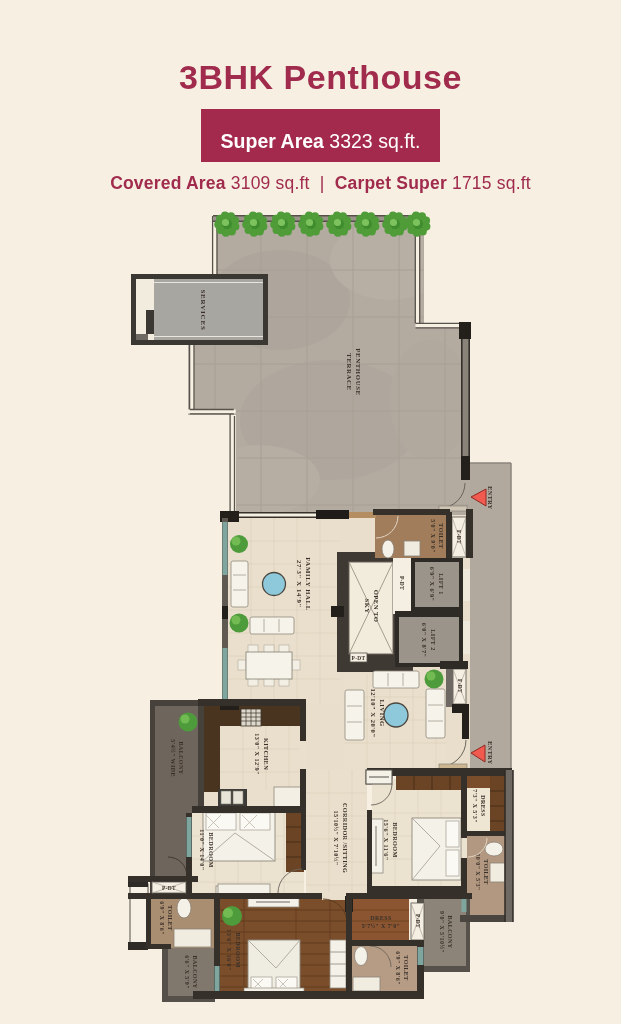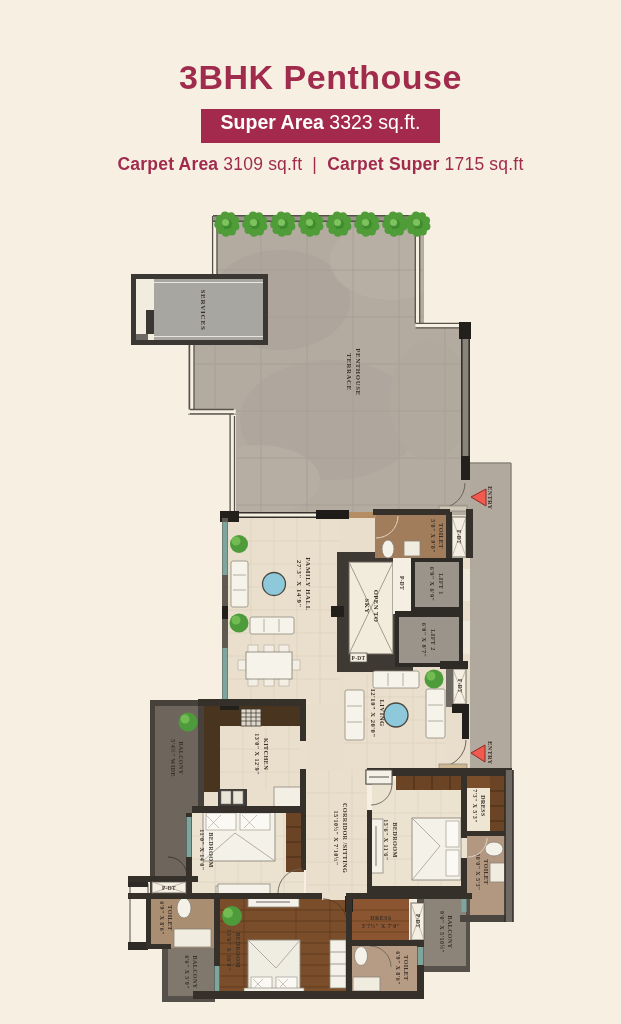--- a/index.html
+++ b/index.html
@@ -1,35 +1,35 @@
 <!DOCTYPE html>
 <html><head>
 <meta charset="utf-8">
 <style>
   html,body{margin:0;padding:0;}
   body{width:621px;height:1024px;background:#f7f0e2;font-family:"Liberation Sans",sans-serif;overflow:hidden;}
   .hdr{position:absolute;left:10px;top:0;width:621px;text-align:center;}
   .title{margin-top:58px;font-size:34px;font-weight:bold;color:#a02b4d;letter-spacing:0.5px;}
-  .badge{display:inline-block;margin-top:12px;background:#a42a4d;color:#ffffff;font-size:19.5px;padding:2px 20px 9px 20px;}
+  .badge{display:inline-block;margin-top:12px;background:#a42a4d;color:#ffffff;font-size:19.5px;padding:21px 20px 9px 20px;}
   .badge b{font-weight:bold;}
   .sub{margin-top:11px;font-size:17.5px;color:#a02b4d;letter-spacing:0.2px;}
   .sub b{font-weight:bold;}
   svg{position:absolute;left:0;top:0;}
   text{font-family:"Liberation Serif",serif;font-weight:bold;fill:#3a3029;}
 </style>
 </head>
 <body>
 
 <div class="hdr">
 
   <div class="title">3BHK Penthouse</div>
 
   <div><span class="badge"><b>Super Area</b> 3323 sq.ft.</span></div>
 
-  <div class="sub"><b>Carpet Area</b> 3109 sq.ft &nbsp;|&nbsp; <b>Carpet Super</b> 1715 sq.ft</div>
+  <div class="sub"><b>Covered Area</b> 3109 sq.ft &nbsp;|&nbsp; <b>Carpet Super</b> 1715 sq.ft</div>
 </div>
 <svg width="621" height="1024" viewBox="0 0 621 1024">
 
 <g>
 <polygon points="215,216 424,216 424,326 470,326 470,515 236,515 236,415 188,415 188,344 267,344 267,275 215,275" fill="#b3aaa0"></polygon>
 <clipPath id="terr">
         <polygon points="216,216 423,216 423,327 469,327 469,514 237,514 237,414 189,414 189,343 268,343 268,274 216,274"></polygon>
       </clipPath>
 <g clip-path="url(#terr)" opacity="0.5">
 <ellipse cx="280" cy="300" rx="70" ry="50" fill="#aaa198"></ellipse>

